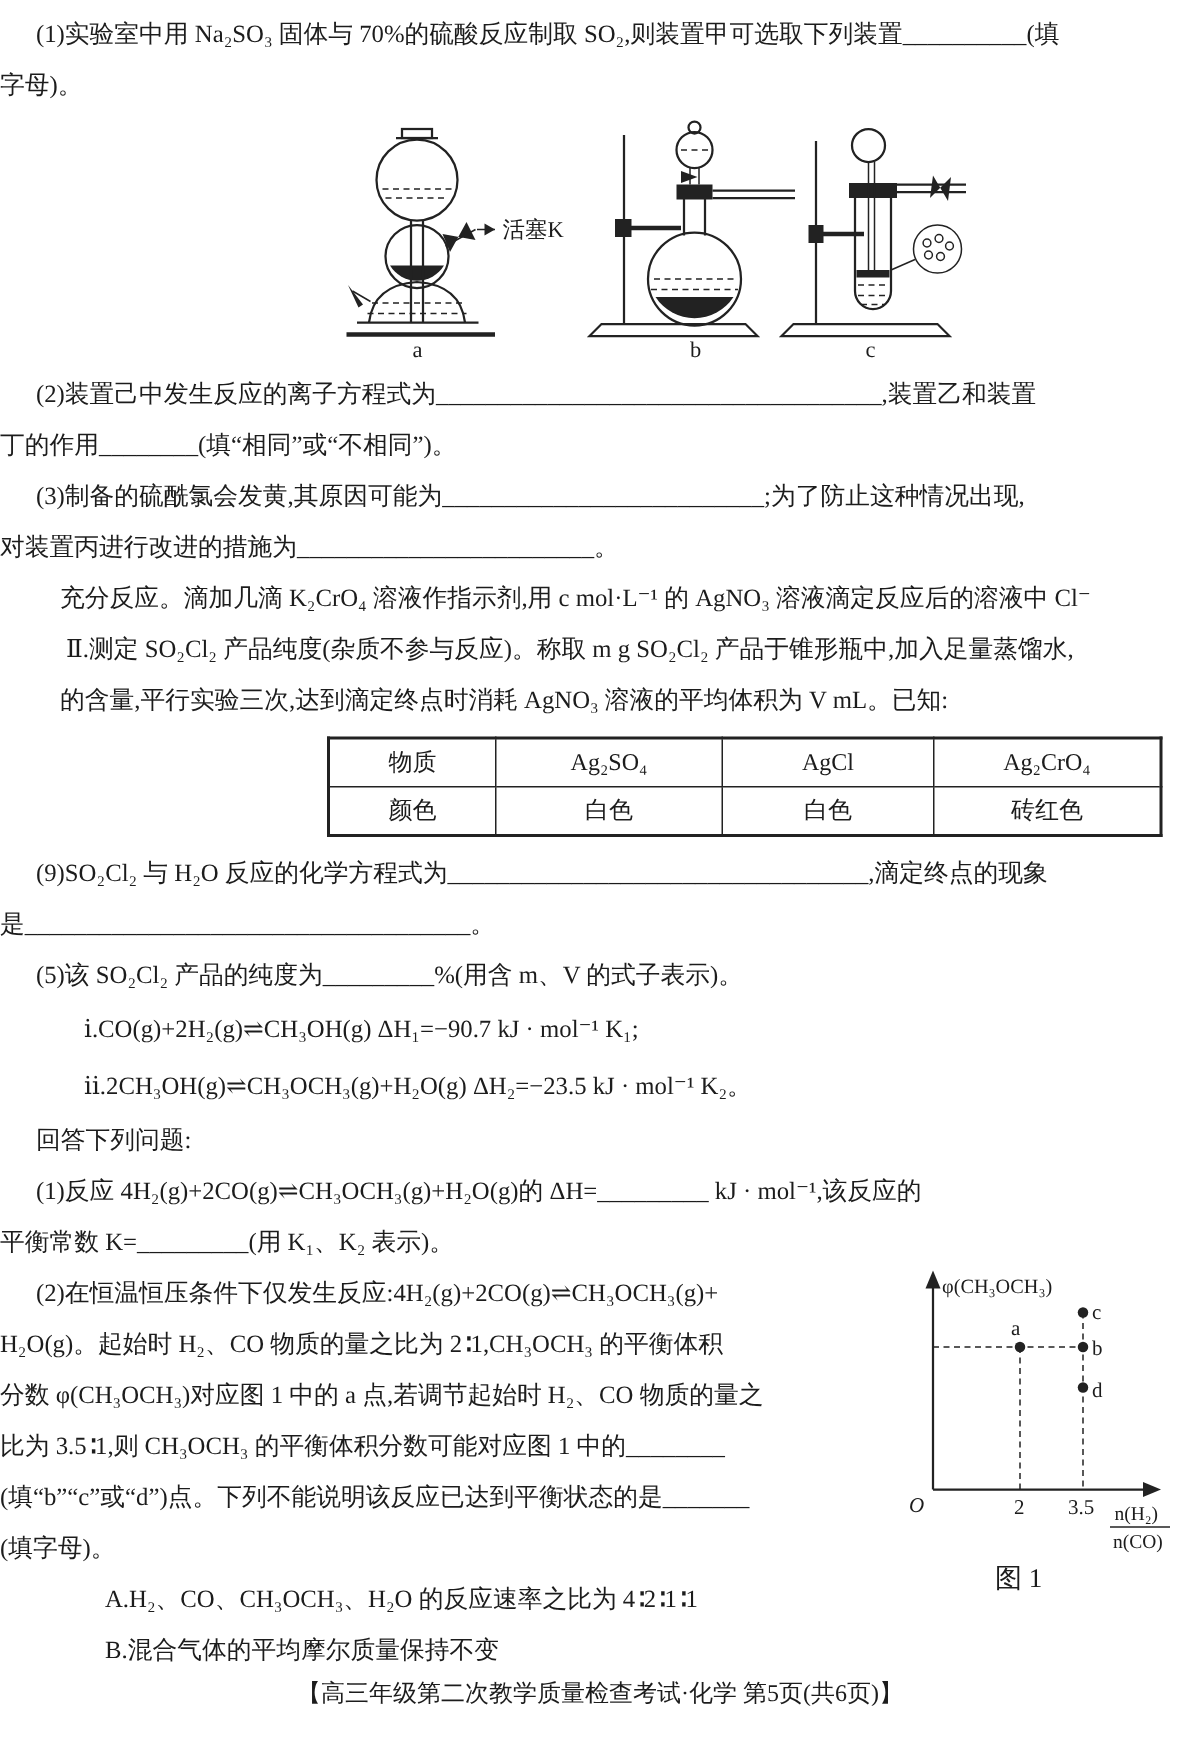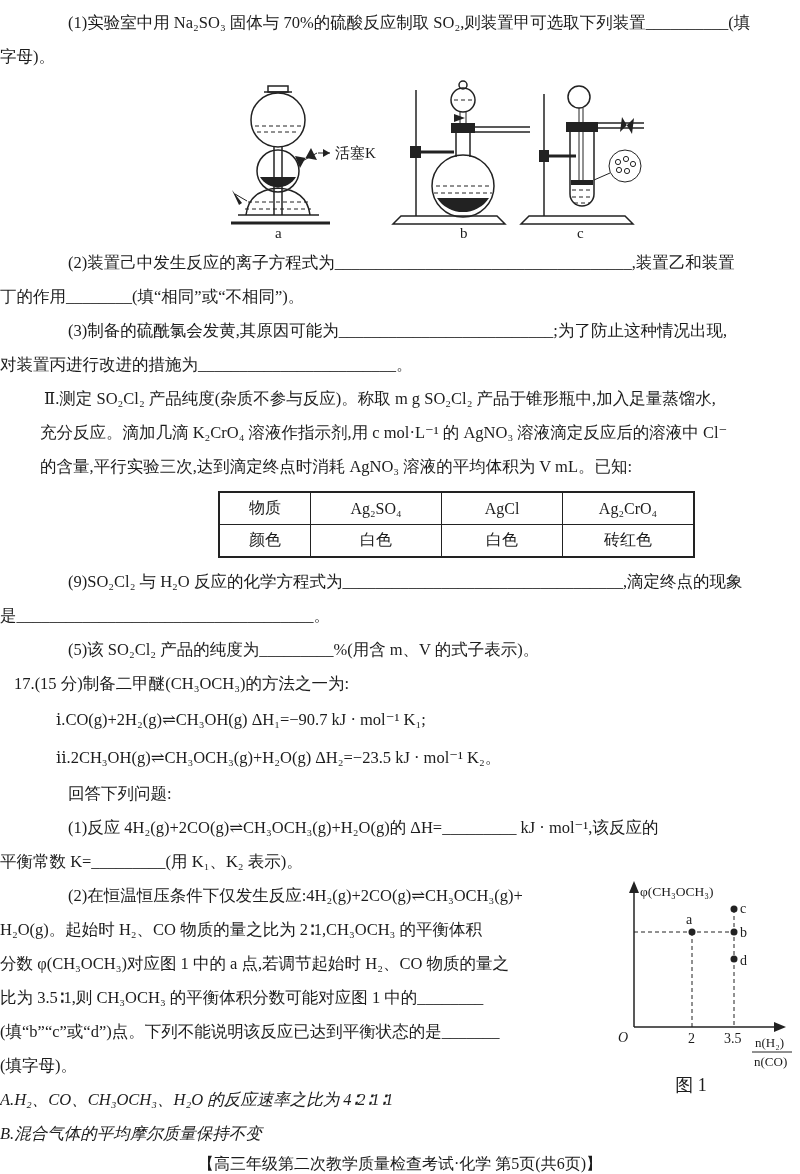--- a/index.html
+++ b/index.html
@@ -4,48 +4,48 @@
 <style>
   html,body{margin:0;padding:0;}
   body{
     width:800px;height:1174px;background:#ffffff;color:#1c1c1c;
     font-family:"Liberation Serif","DejaVu Serif",serif;
     overflow:hidden;position:relative;
   }
   .page{padding-top:6px;}
   .line{font-size:16.5px;line-height:34px;white-space:nowrap;}
   .q-first{margin-left:14px;}       
-  .item-first{margin-left:68px;}    
+  .item-first{margin-left:24px;}    
   .cont{}          
   .sect{margin-left:44px;}          
   .sect-cont{margin-left:40px;}     
   .eq{margin-left:56px;line-height:38px;}
-  .opt{font-style:italic;}
+  .opt{margin-left:70px;}
   
   .figure-strip{position:relative;height:172px;text-align:right;}
   .figure-strip svg{position:absolute;top:0;}
   .app-a{left:218px;}
   .app-b{left:368px;}
   .app-c{left:506px;}
   svg .stroke{stroke:#222;fill:none;stroke-width:1.5;}
   svg .thin{stroke:#222;fill:none;stroke-width:1;}
   svg .dash{stroke:#222;fill:none;stroke-width:1;stroke-dasharray:4 3;}
   svg .dark{fill:#222;stroke:none;}
   svg text{fill:#1c1c1c;font-family:"Liberation Serif","DejaVu Serif",serif;}
   
   table.datatable{border-collapse:collapse;margin:7px 0 7px 218px;}
   table.datatable td{
     border:1.5px solid #222;text-align:center;font-size:16px;
-    height:31px;padding:0 6px;
+    height:31px;padding:0 16px;
   }
   table.datatable{border:2.5px solid #222;}
   td.c0{width:78px;} td.c1{width:118px;margin-left:12px;} td.c2{width:108px;} td.c3{width:118px;}
   
   .item2-block{position:relative;}
-  .graph-box{position:absolute;right:0;top:-4px;width:188px;}
+  .graph-box{position:absolute;right:12px;top:-4px;width:188px;}
   .graph-caption{text-align:center;font-size:18px;margin-top:-6px;margin-right:30px;}
   .footer{text-align:center;font-size:16px;line-height:26px;margin-top:0px;}
 </style>
 </head>
 <body>
 
 <div class="page">
 
   <div class="line item-first">(1)实验室中用 Na₂SO₃ 固体与 70%的硫酸反应制取 SO₂,则装置甲可选取下列装置__________(填</div>
   <div class="line cont">字母)。</div>
@@ -133,22 +133,22 @@
       <text x="71" y="164" font-size="15">c</text>
     </svg>
   </div>
 
   <div class="line item-first">(2)装置己中发生反应的离子方程式为____________________________________,装置乙和装置</div>
   <div class="line cont">丁的作用________(填“相同”或“不相同”)。</div>
 
   <div class="line item-first">(3)制备的硫酰氯会发黄,其原因可能为__________________________;为了防止这种情况出现,</div>
   <div class="line cont">对装置丙进行改进的措施为________________________。</div>
 
+  <div class="line sect-cont">充分反应。滴加几滴 K₂CrO₄ 溶液作指示剂,用 c mol·L⁻¹ 的 AgNO₃ 溶液滴定反应后的溶液中 Cl⁻</div>
   <div class="line sect">Ⅱ.测定 SO₂Cl₂ 产品纯度(杂质不参与反应)。称取 m g SO₂Cl₂ 产品于锥形瓶中,加入足量蒸馏水,</div>
-  <div class="line sect-cont">充分反应。滴加几滴 K₂CrO₄ 溶液作指示剂,用 c mol·L⁻¹ 的 AgNO₃ 溶液滴定反应后的溶液中 Cl⁻</div>
   <div class="line sect-cont">的含量,平行实验三次,达到滴定终点时消耗 AgNO₃ 溶液的平均体积为 V mL。已知:</div>
 
   <table class="datatable">
     <tbody>
         <tr>
       <td class="c0">物质</td>
       <td class="c1">Ag₂SO₄</td>
       <td class="c2">AgCl</td>
       <td class="c3">Ag₂CrO₄</td>
     </tr>
@@ -159,21 +159,20 @@
       <td class="c3">砖红色</td>
     </tr>
   </tbody>
     </table>
 
   <div class="line item-first">(9)SO₂Cl₂ 与 H₂O 反应的化学方程式为__________________________________,滴定终点的现象</div>
   <div class="line cont">是____________________________________。</div>
 
   <div class="line item-first">(5)该 SO₂Cl₂ 产品的纯度为_________%(用含 m、V 的式子表示)。</div>
 
-  <div class="line q-first">17.(15 分)制备二甲醚(CH₃OCH₃)的方法之一为:</div>
   <div class="line eq">ⅰ.CO(g)+2H₂(g)⇌CH₃OH(g)   ΔH₁=−90.7 kJ · mol⁻¹   K₁;</div>
   <div class="line eq">ⅱ.2CH₃OH(g)⇌CH₃OCH₃(g)+H₂O(g)   ΔH₂=−23.5 kJ · mol⁻¹   K₂。</div>
   <div class="line item-first">回答下列问题:</div>
   <div class="line item-first">(1)反应 4H₂(g)+2CO(g)⇌CH₃OCH₃(g)+H₂O(g)的 ΔH=_________ kJ · mol⁻¹,该反应的</div>
   <div class="line cont">平衡常数 K=_________(用 K₁、K₂ 表示)。</div>
 
   <div class="item2-block">
     <div class="line item-first">(2)在恒温恒压条件下仅发生反应:4H₂(g)+2CO(g)⇌CH₃OCH₃(g)+</div>
     <div class="line cont">H₂O(g)。起始时 H₂、CO 物质的量之比为 2∶1,CH₃OCH₃ 的平衡体积</div>
     <div class="line cont">分数 φ(CH₃OCH₃)对应图 1 中的 a 点,若调节起始时 H₂、CO 物质的量之</div>

